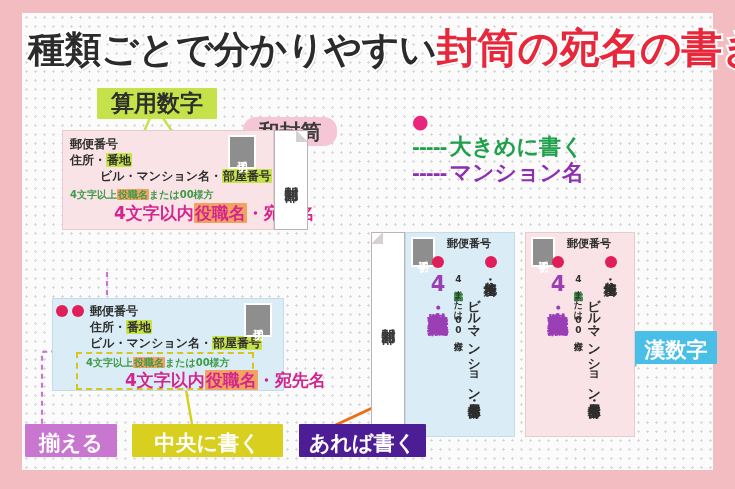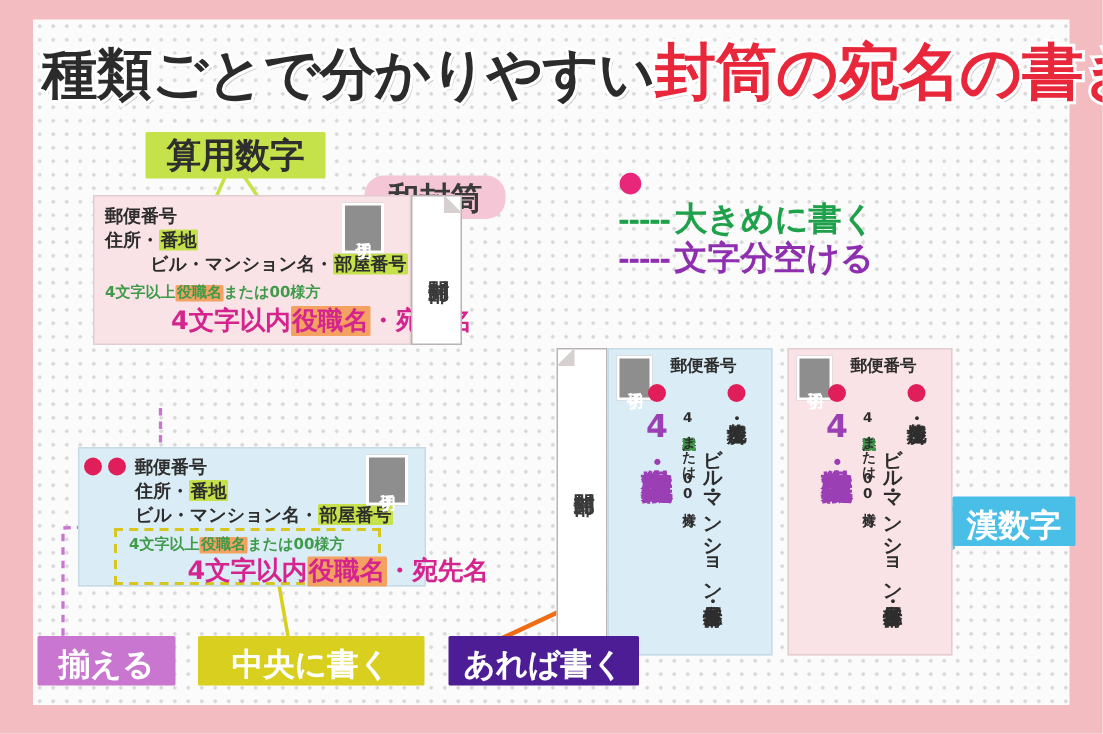--- a/index.html
+++ b/index.html
@@ -142,21 +142,21 @@
   <div style="position:absolute;left:412px;top:108px;">
     <div style="display:flex;align-items:center;height:26px;">
       <span style="color:#e8267a;font-size:19px;line-height:26px;">●</span>
     </div>
     <div style="display:flex;align-items:center;height:26px;">
       <span style="color:#1fa04a;font-size:19px;font-weight:bold;letter-spacing:-1px;line-height:26px;">-----</span>
       <span style="color:#1fa04a;font-size:22px;font-weight:bold;line-height:26px;margin-left:3px;">大きめに書く</span>
     </div>
     <div style="display:flex;align-items:center;height:26px;">
       <span style="color:#8e2fb0;font-size:19px;font-weight:bold;letter-spacing:-1px;line-height:26px;">-----</span>
-      <span style="color:#8e2fb0;font-size:22px;font-weight:bold;line-height:26px;margin-left:3px;">文字分空ける</span>
+      <span style="color:#8e2fb0;font-size:22px;font-weight:bold;line-height:26px;margin-left:3px;">マンション名</span>
     </div>
   </div>
 
   <div class="env" style="left:62px;top:130px;width:212px;height:100px;">
     <div class="env-body" style="background:#fae3e6;border:1px solid #e2cdd0;"></div>
 
     <div class="line" style="left:8px;top:6px;font-size:12px;">
       <span>郵便番号</span>
     </div>
 

